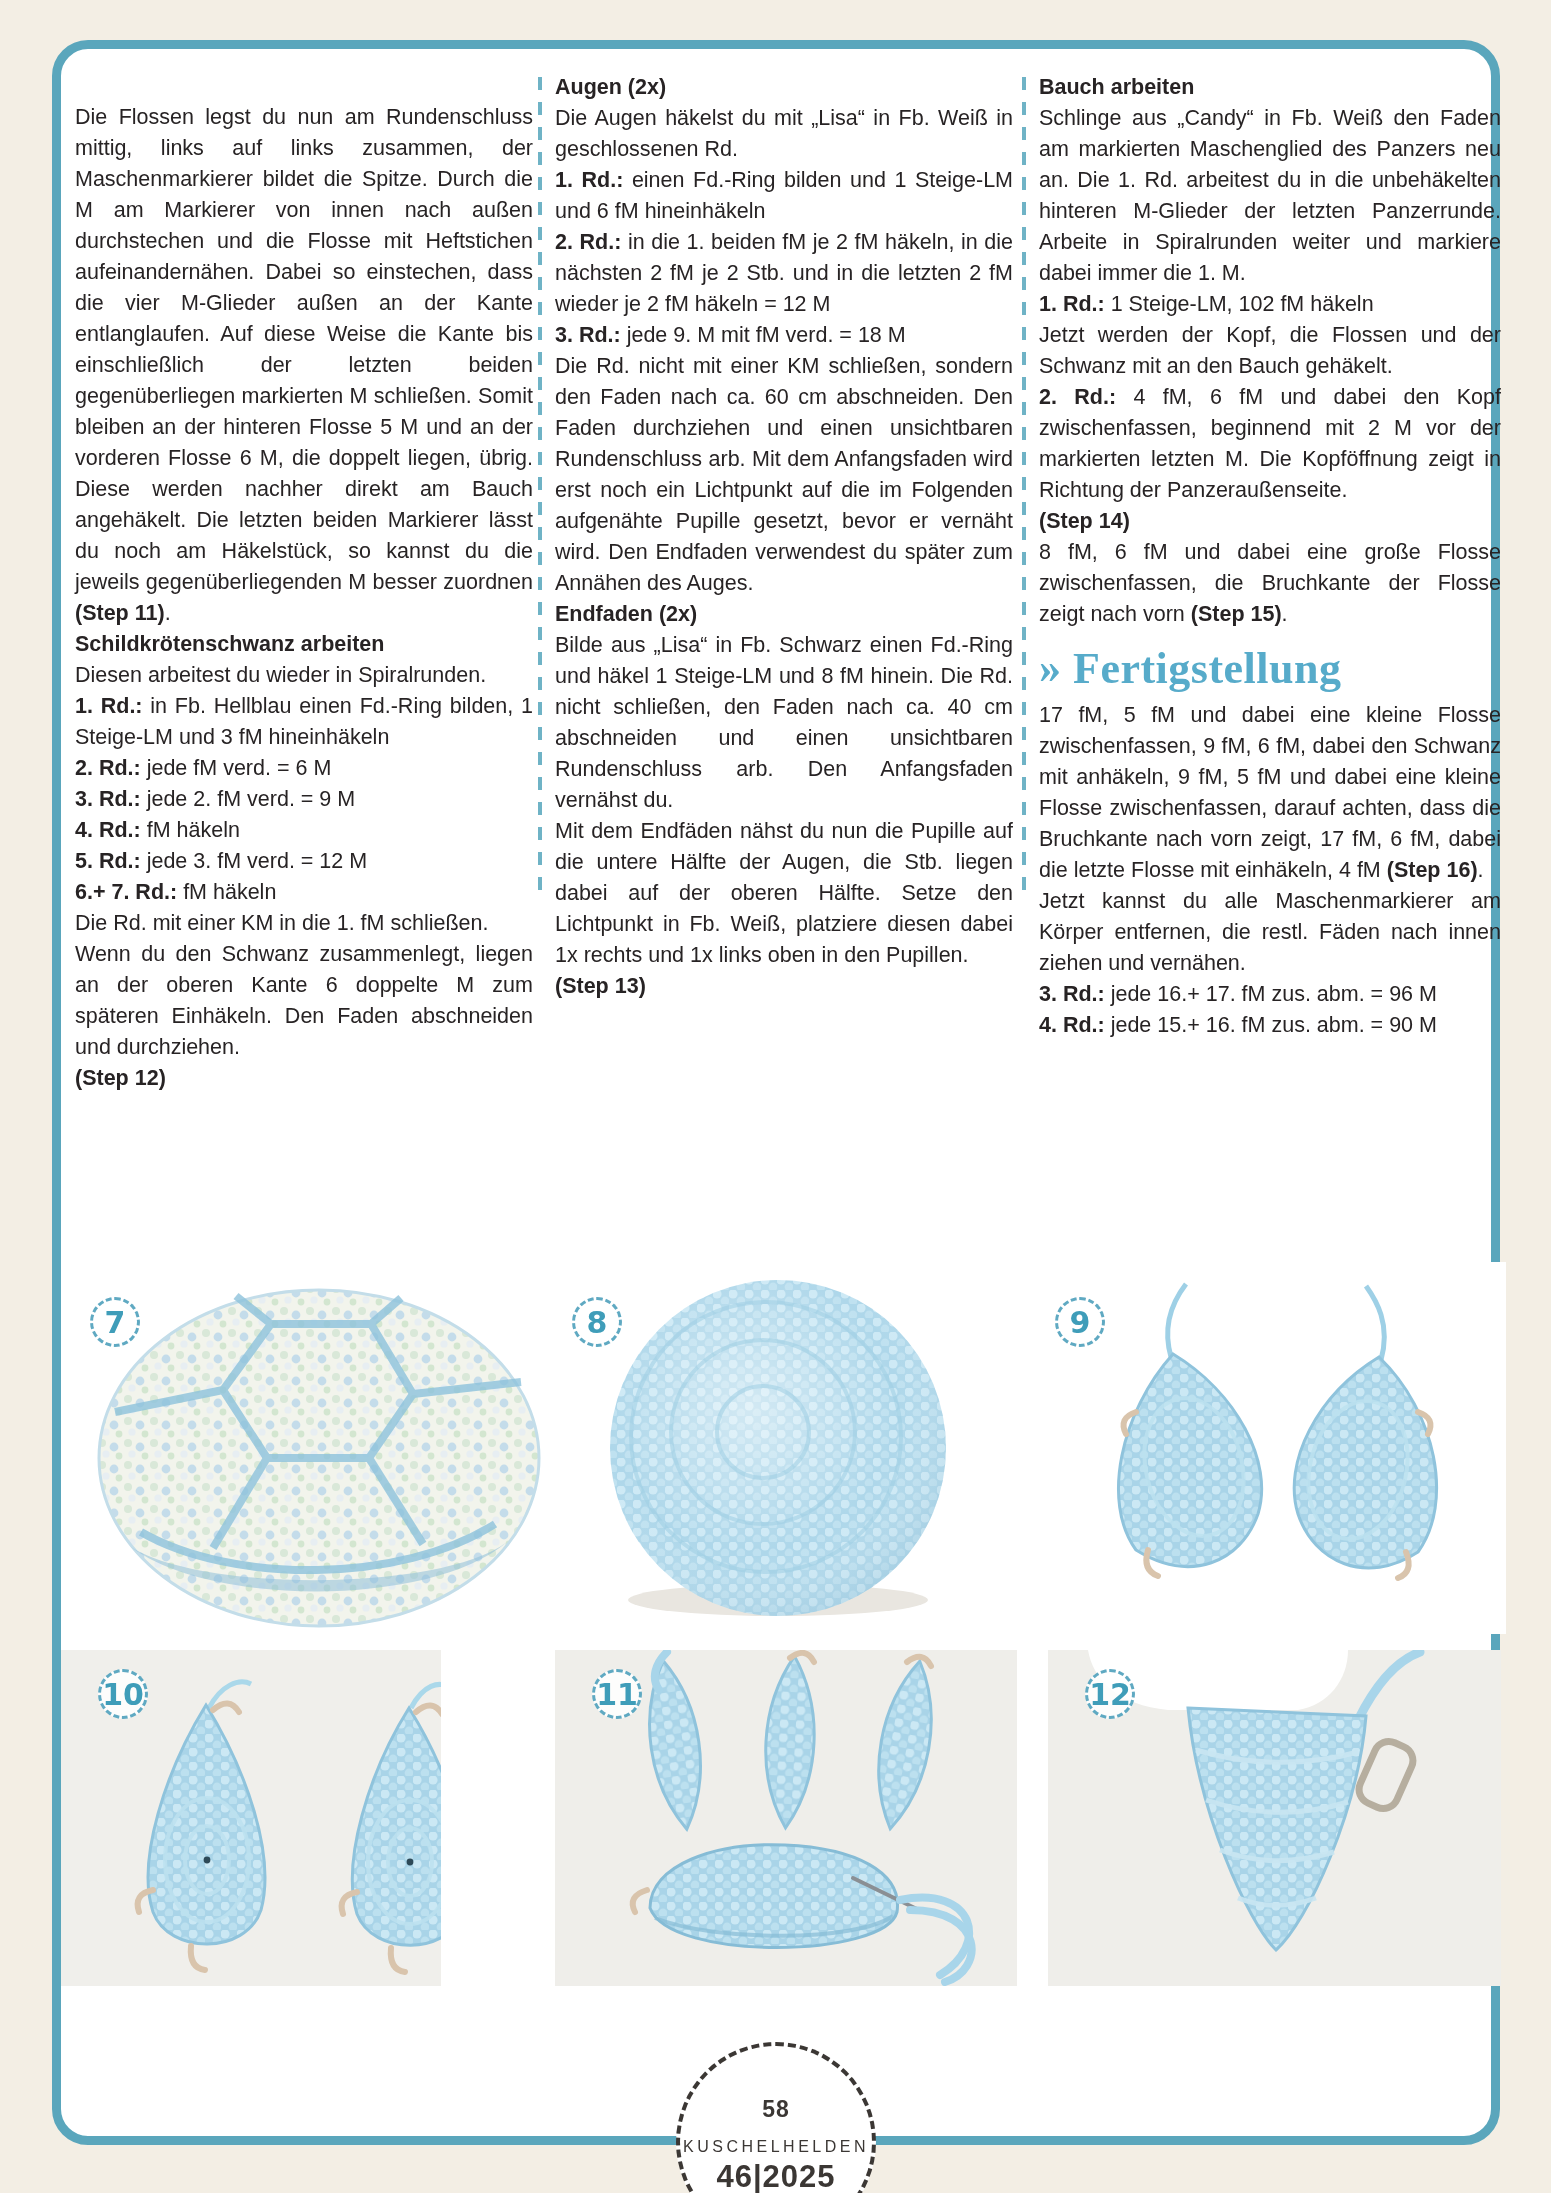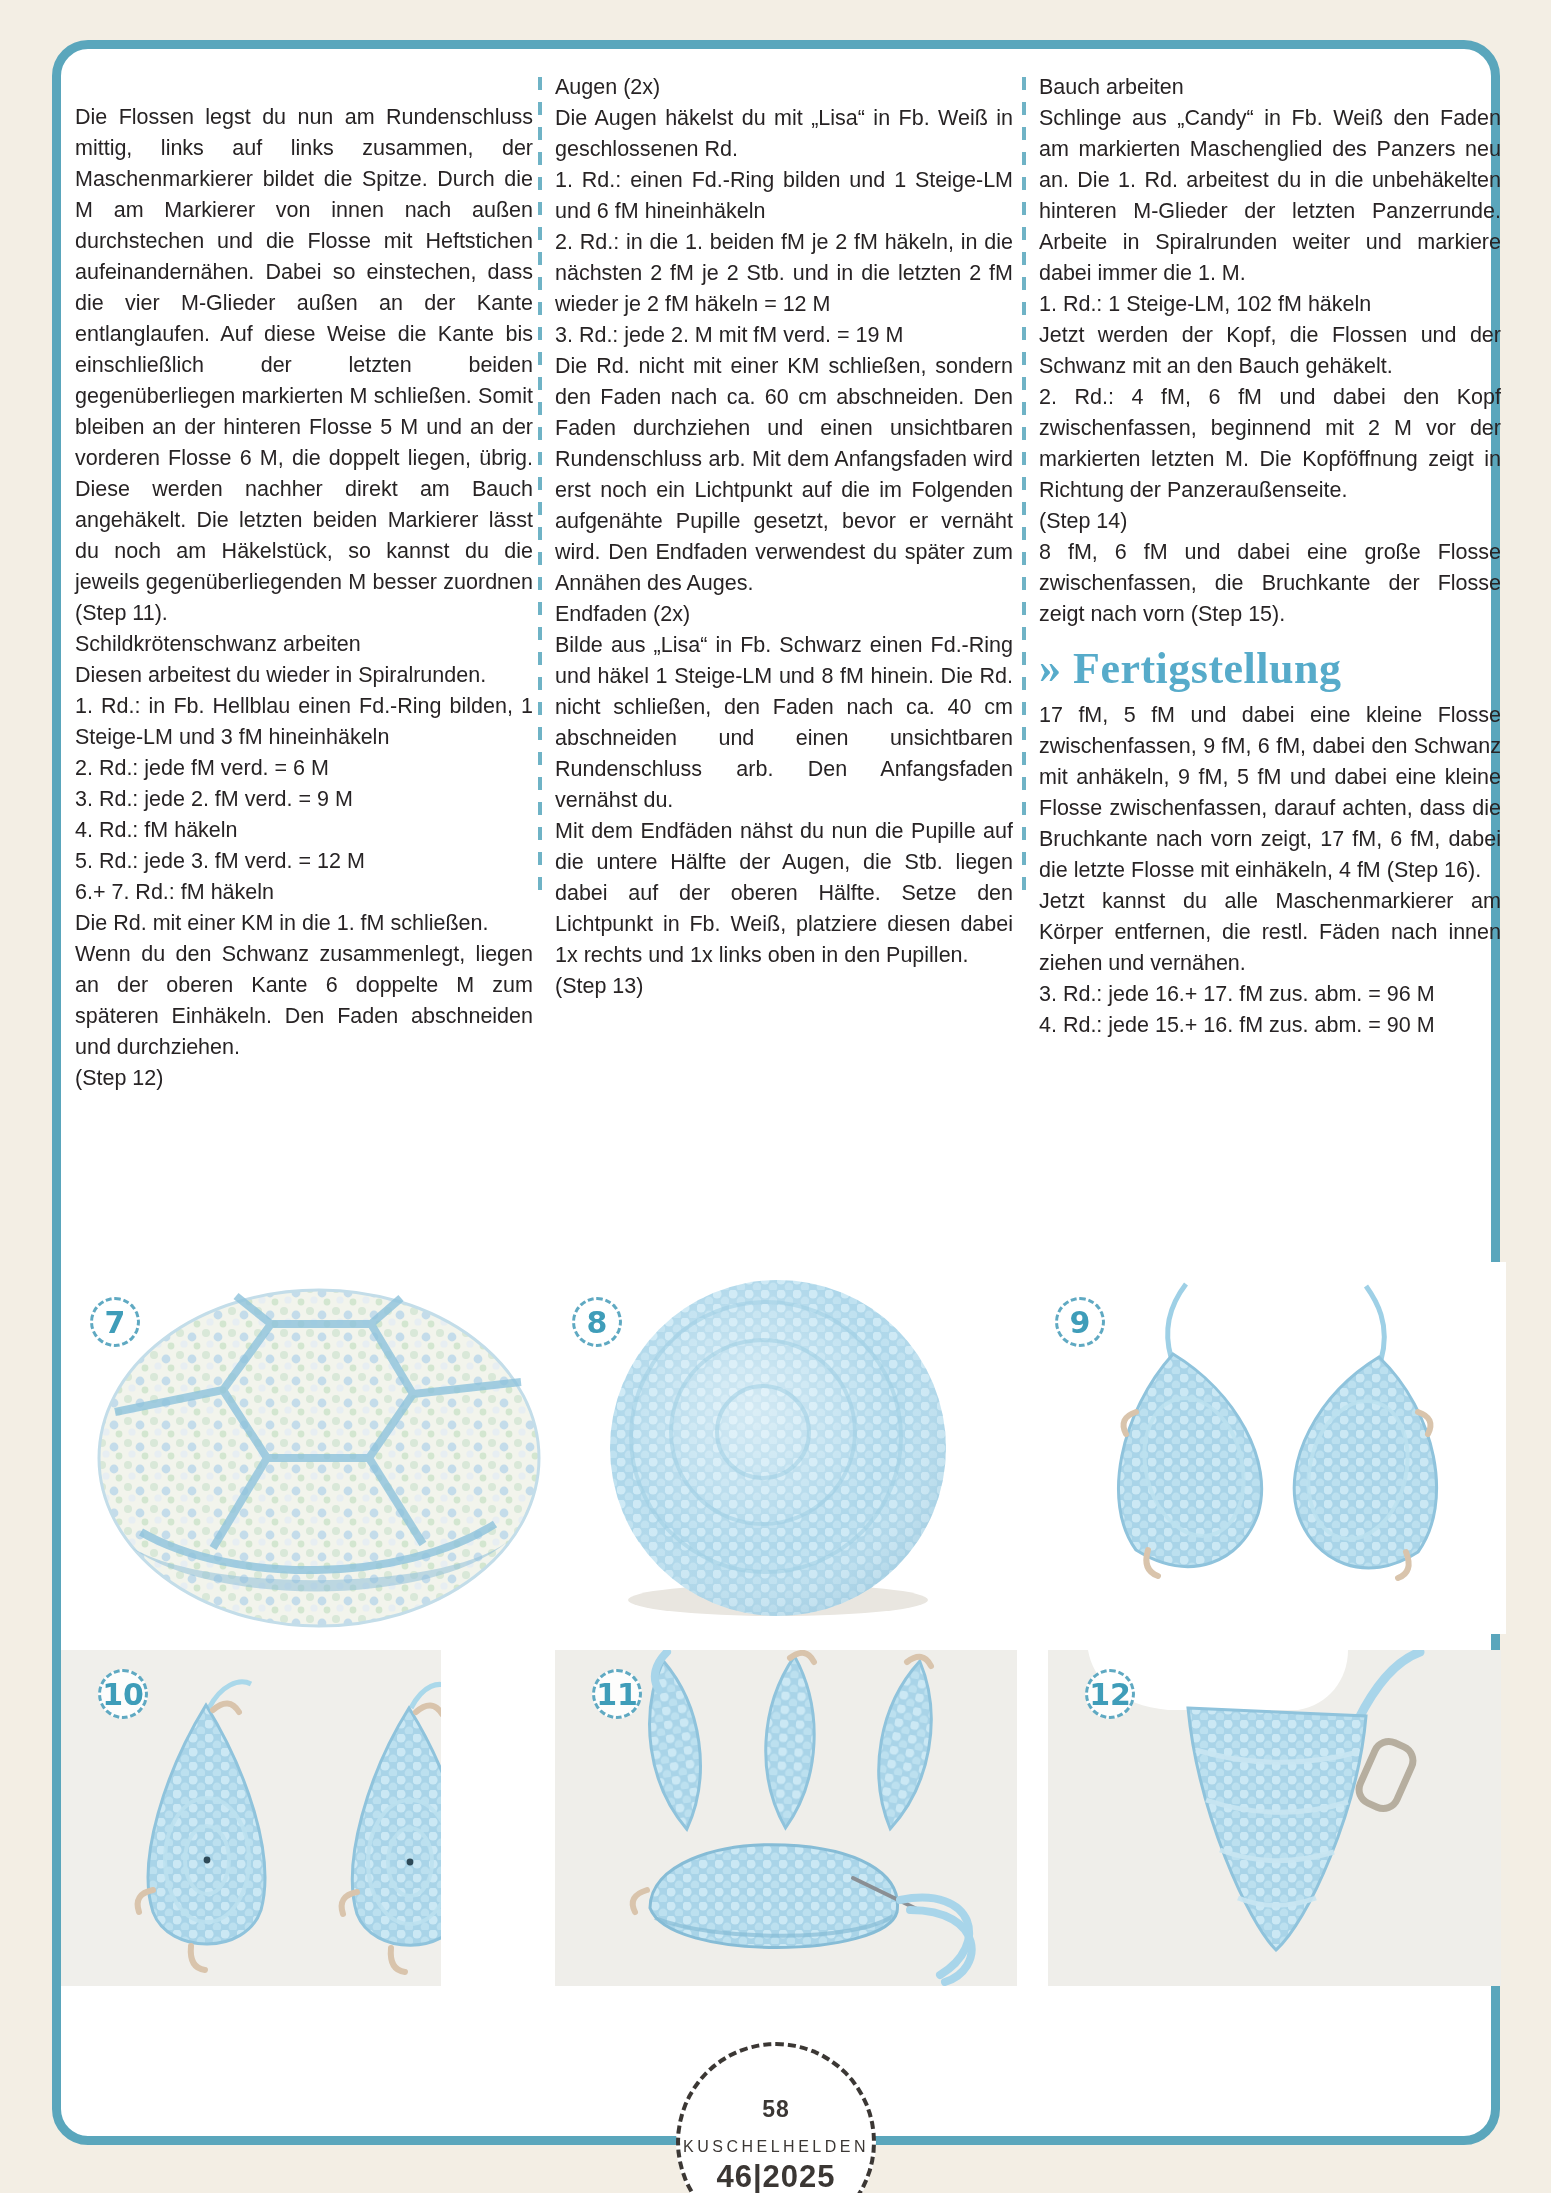--- a/index.html
+++ b/index.html
@@ -24,21 +24,21 @@
   #div1 { left:477px; }
   #div2 { left:961px; }
   p.p, h3.h { font-size:21.5px; line-height:31px; margin:0; }
   p.p { text-align:justify; }
   h3.h { text-align:left; font-weight:bold; }
   .spaced { margin-top:31px; }
   h2.big {
     font-family:Liberation Serif, serif; color:#57abca; font-size:44px; line-height:54px;
     margin:12px 0 4px 0; font-weight:bold; letter-spacing:0.5px; text-align:left;
   }
-  b { font-weight:normal; }
+  b { font-weight:bold; }
   
   .photo { position:absolute; overflow:hidden; background:#ffffff; }
   .photo.gray { background:#efeeea; }
   .photo svg { display:block; }
   .badge {
     position:absolute; width:50px; height:50px; border:3px dashed #5fa9c2; border-radius:50%;
     display:flex; align-items:center; justify-content:center;
     font-size:30px; color:#3f9db9; font-weight:bold; background:rgba(255,255,255,0.85);
     font-family:"DejaVu Sans", sans-serif; box-sizing:border-box;
   }
@@ -70,21 +70,21 @@
       <p class="p"><span>Die Rd. mit einer KM in die 1. fM schließen.</span></p>
       <p class="p"><span>Wenn du den Schwanz zusammenlegt, liegen an der oberen Kante 6 doppelte M zum späteren Einhäkeln. Den Faden abschneiden und durchziehen.</span></p>
       <p class="p"><b>(Step 12)</b></p>
     </div>
   <div class="divider" id="div1"></div>
   <div class="col" id="col2">
       <h3 class="h"><b>Augen (2x)</b></h3>
       <p class="p"><span>Die Augen häkelst du mit „Lisa“ in Fb. Weiß in geschlossenen Rd.</span></p>
       <p class="p"><b>1. Rd.:</b><span> einen Fd.-Ring bilden und 1 Steige-LM und 6 fM hineinhäkeln</span></p>
       <p class="p"><b>2. Rd.:</b><span> in die 1. beiden fM je 2 fM häkeln, in die nächsten 2 fM je 2 Stb. und in die letzten 2 fM wieder je 2 fM häkeln = 12 M</span></p>
-      <p class="p"><b>3. Rd.:</b><span> jede 2. M mit fM verd. = 19 M</span></p>
+      <p class="p"><b>3. Rd.:</b><span> jede 9. M mit fM verd. = 18 M</span></p>
       <p class="p"><span>Die Rd. nicht mit einer KM schließen, sondern den Faden nach ca. 60 cm abschneiden. Den Faden durchziehen und einen unsichtbaren Rundenschluss arb. Mit dem Anfangsfaden wird erst noch ein Lichtpunkt auf die im Folgenden aufgenähte Pupille gesetzt, bevor er vernäht wird. Den Endfaden verwendest du später zum Annähen des Auges.</span></p>
       <h3 class="h spaced"><b>Endfaden (2x)</b></h3>
       <p class="p"><span>Bilde aus „Lisa“ in Fb. Schwarz einen Fd.-Ring und häkel 1 Steige-LM und 8 fM hinein. Die Rd. nicht schließen, den Faden nach ca. 40 cm abschneiden und einen unsichtbaren Rundenschluss arb. Den Anfangsfaden vernähst du.</span></p>
       <p class="p spaced"><span>Mit dem Endfäden nähst du nun die Pupille auf die untere Hälfte der Augen, die Stb. liegen dabei auf der oberen Hälfte. Setze den Lichtpunkt in Fb. Weiß, platziere diesen dabei 1x rechts und 1x links oben in den Pupillen.</span></p>
       <p class="p"><b>(Step 13)</b></p>
     </div>
   <div class="divider" id="div2"></div>
   <div class="col" id="col3">
       <h3 class="h"><b>Bauch arbeiten</b></h3>
       <p class="p"><span>Schlinge aus „Candy“ in Fb. Weiß den Faden am markierten Maschenglied des Panzers neu an. Die 1. Rd. arbeitest du in die unbehäkelten hinteren M-Glieder der letzten Panzerrunde. Arbeite in Spiralrunden weiter und markiere dabei immer die 1. M.</span></p>

